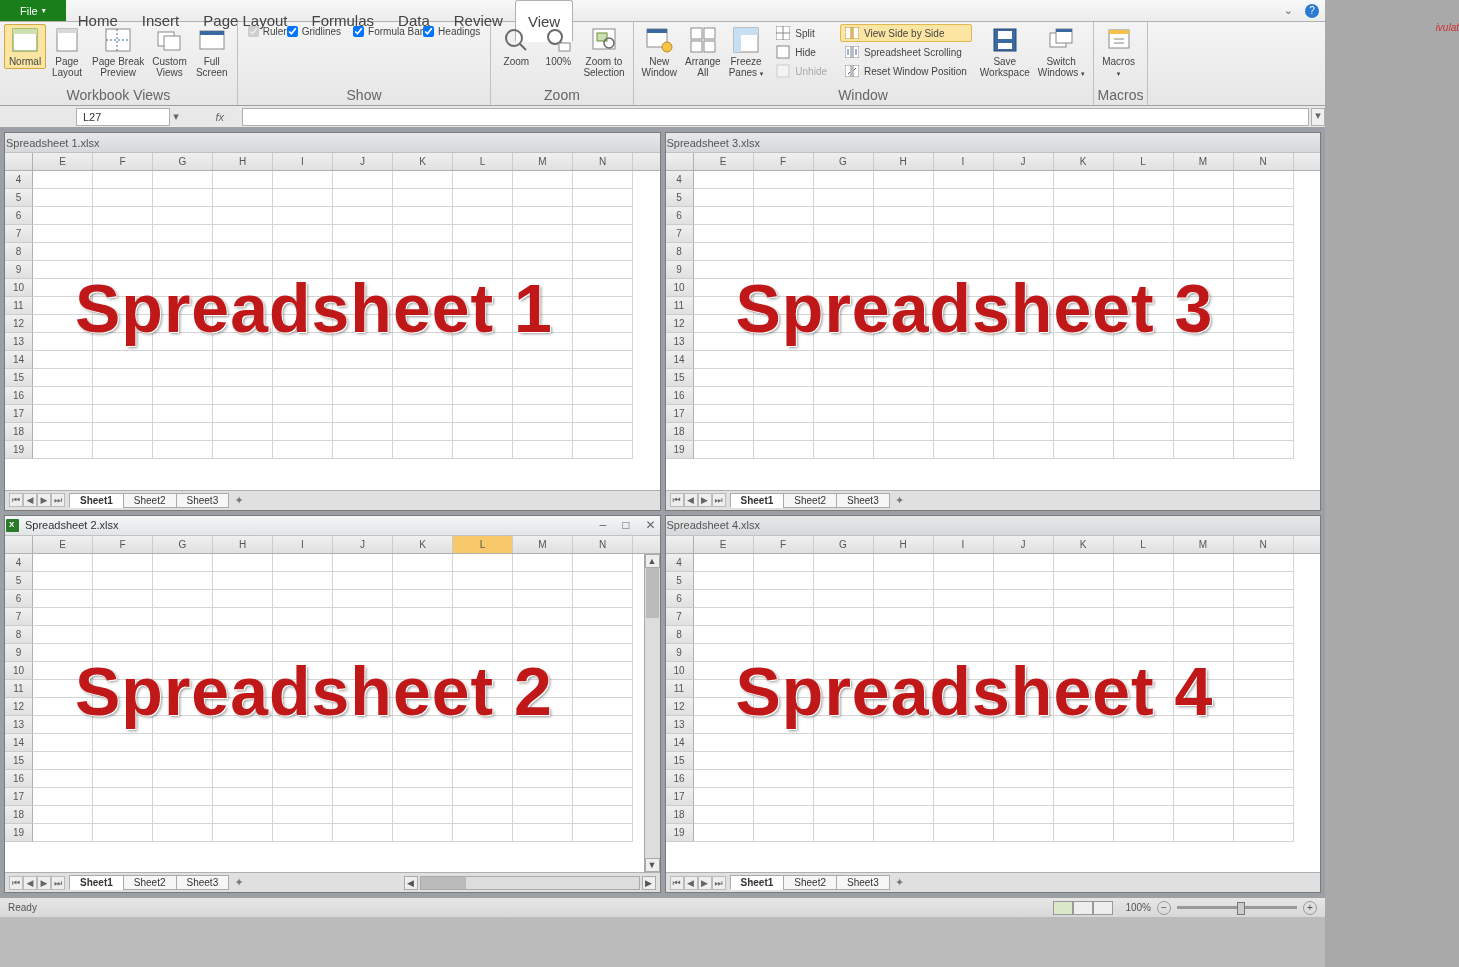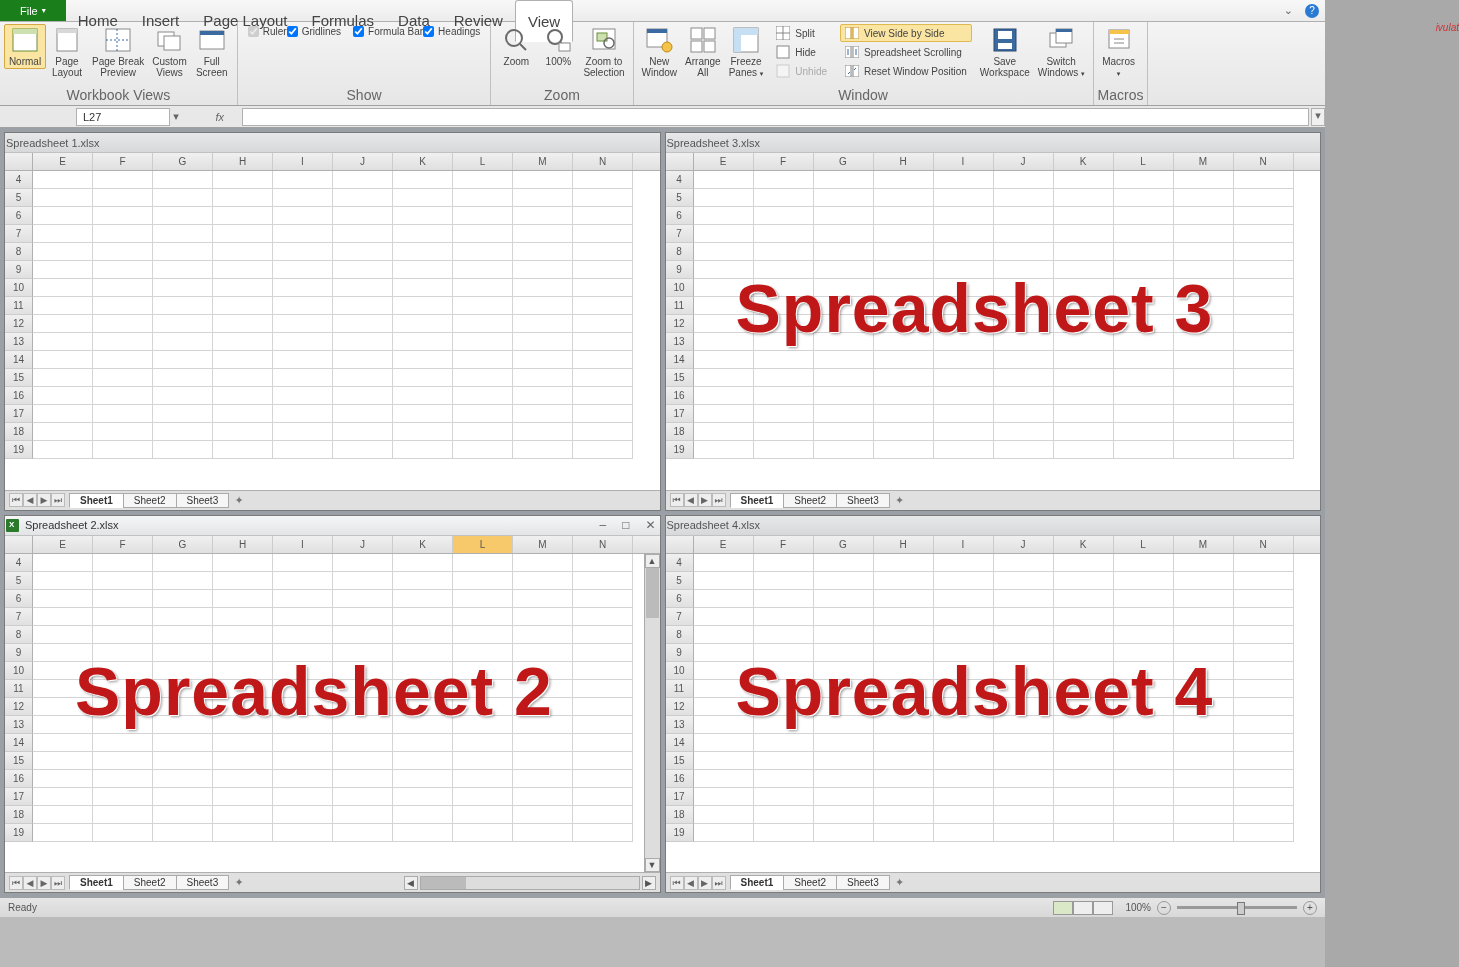--- a/index.html
+++ b/index.html
@@ -601,20 +601,21 @@
             <div class="cell"></div>
             <div class="cell"></div>
             <div class="cell"></div>
             <div class="cell"></div>
             <div class="cell"></div>
             <div class="cell"></div>
             <div class="cell"></div>
             <div class="cell"></div>
           </div>
         </div>
+        <div class="overlay-text">Spreadsheet 1</div>
       </div>
       <div class="sheet-tabs">
         <div class="nav">
           <span>⏮</span>
           <span>◀</span>
           <span>▶</span>
           <span>⏭</span>
         </div>
         <div class="st active">Sheet1</div>
         <div class="st">Sheet2</div>

